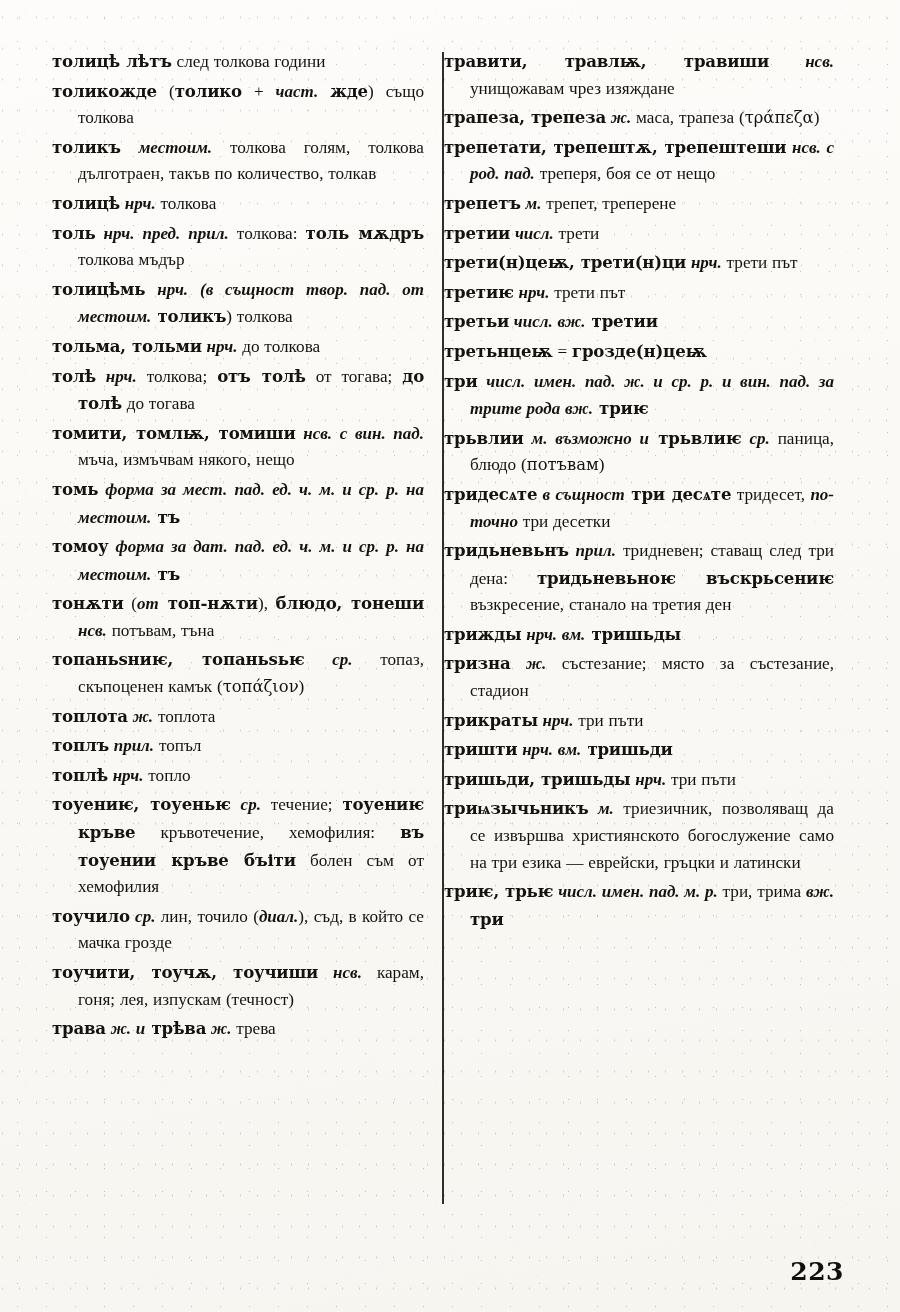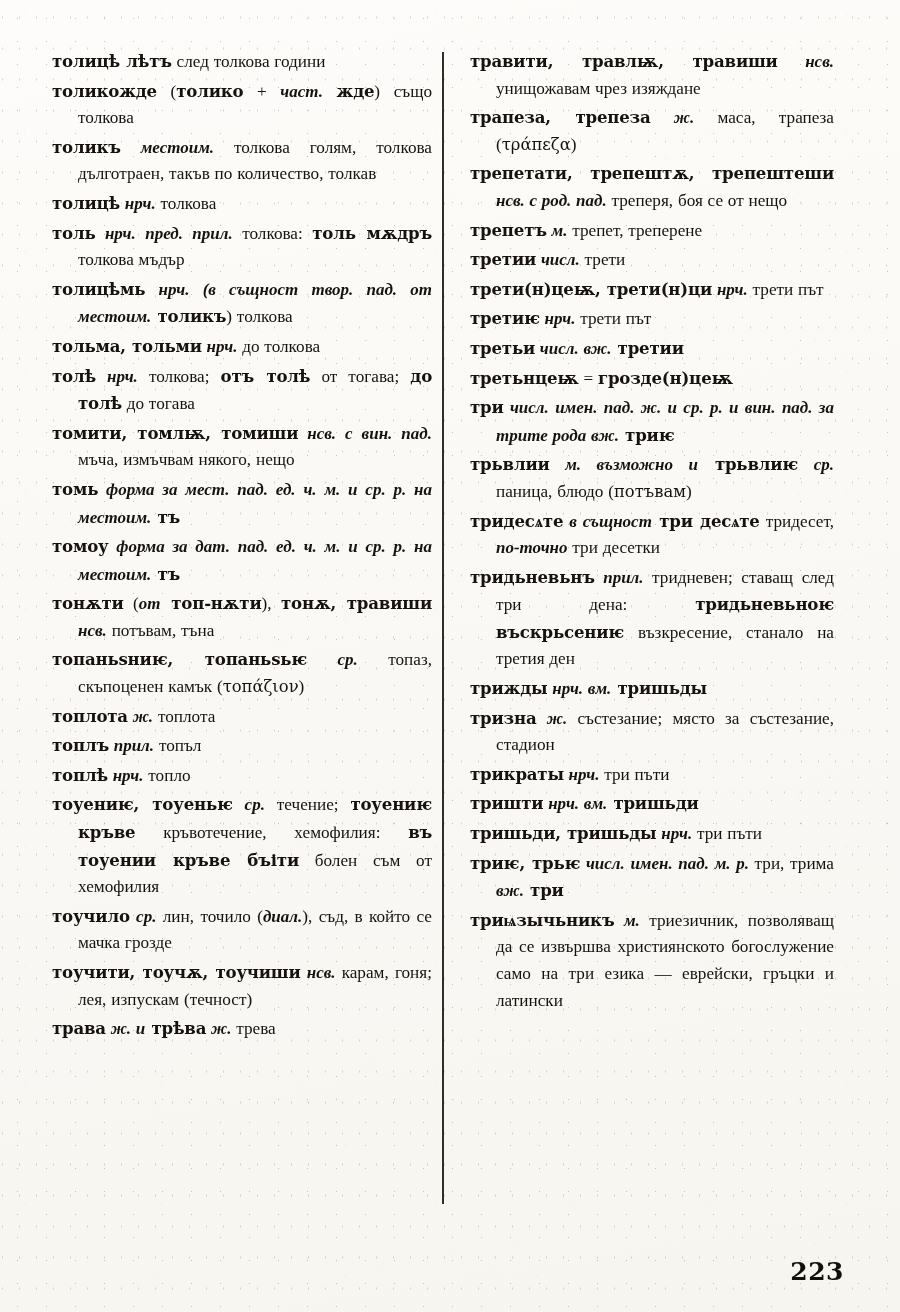--- a/index.html
+++ b/index.html
@@ -35,22 +35,22 @@
     position:absolute;
     left:52px;top:48px;
     width:800px;height:1160px;
     display:flex;
     gap:0;
   }
   .col{
     width:390px;
     box-sizing:border-box;
   }
-  .col-left{padding-right:10px;}
-  .col-right{padding-left:26px;}
+  .col-left{padding-right:18px;}
+  .col-right{}
   .divider{
     width:2px;
     background:#1b1713;
     margin:4px 0 0 0;
     height:1152px;
     flex:0 0 2px;
     opacity:.9;
   }
 
   .entry{
@@ -111,21 +111,21 @@
         <div class="entry"><span class="hw">толикожде</span><span class="gl"> (</span><span class="hw">толико</span><span class="gl"> + </span><span class="gr">част.</span><span class="gl"> </span><span class="hw">жде</span><span class="gl">) също толкова</span></div>
         <div class="entry"><span class="hw">толикъ</span><span class="gr"> местоим.</span><span class="gl"> толкова голям, толкова дълготраен, такъв по количество, толкав</span></div>
         <div class="entry"><span class="hw">толицѣ</span><span class="gr"> нрч.</span><span class="gl"> толкова</span></div>
         <div class="entry"><span class="hw">толь</span><span class="gr"> нрч. пред. прил.</span><span class="gl"> толкова: </span><span class="hw">толь мѫдръ</span><span class="gl"> толкова мъдър</span></div>
         <div class="entry"><span class="hw">толицѣмь</span><span class="gr"> нрч. (в същност твор. пад. от местоим.</span><span class="hw"> толикъ</span><span class="gl">) толкова</span></div>
         <div class="entry"><span class="hw">тольма, тольми</span><span class="gr"> нрч.</span><span class="gl"> до толкова</span></div>
         <div class="entry"><span class="hw">толѣ</span><span class="gr"> нрч.</span><span class="gl"> толкова; </span><span class="hw">отъ толѣ</span><span class="gl"> от тогава; </span><span class="hw">до толѣ</span><span class="gl"> до тогава</span></div>
         <div class="entry"><span class="hw">томити, томлѭ, томиши</span><span class="gr"> нсв. с вин. пад.</span><span class="gl"> мъча, измъчвам някого, нещо</span></div>
         <div class="entry"><span class="hw">томь</span><span class="gr"> форма за мест. пад. ед. ч. м. и ср. р. на местоим.</span><span class="hw"> тъ</span></div>
         <div class="entry"><span class="hw">томоу</span><span class="gr"> форма за дат. пад. ед. ч. м. и ср. р. на местоим.</span><span class="hw"> тъ</span></div>
-        <div class="entry"><span class="hw">тонѫти</span><span class="gl"> (</span><span class="gr">от</span><span class="hw"> топ-нѫти</span><span class="gl">), </span><span class="hw">тонѫ, травиши</span><span class="gr"> нсв.</span><span class="gl"> потъвам, тъна</span></div>
+        <div class="entry"><span class="hw">тонѫти</span><span class="gl"> (</span><span class="gr">от</span><span class="hw"> топ-нѫти</span><span class="gl">), </span><span class="hw">блюдо, тонеши</span><span class="gr"> нсв.</span><span class="gl"> потъвам, тъна</span></div>
         <div class="entry"><span class="hw">топаньѕниѥ, топаньѕьѥ</span><span class="gr"> ср.</span><span class="gl"> топаз, скъпоценен камък (</span><span class="gk">τοπάζιον</span><span class="gl">)</span></div>
         <div class="entry"><span class="hw">топлота</span><span class="gr"> ж.</span><span class="gl"> топлота</span></div>
         <div class="entry"><span class="hw">топлъ</span><span class="gr"> прил.</span><span class="gl"> топъл</span></div>
         <div class="entry"><span class="hw">топлѣ</span><span class="gr"> нрч.</span><span class="gl"> топло</span></div>
         <div class="entry"><span class="hw">тоуениѥ, тоуеньѥ</span><span class="gr"> ср.</span><span class="gl"> течение; </span><span class="hw">тоуениѥ кръве</span><span class="gl"> кръвотечение, хемофилия: </span><span class="hw">въ тоуении кръве бъіти</span><span class="gl"> болен съм от хемофилия</span></div>
         <div class="entry"><span class="hw">тоучило</span><span class="gr"> ср.</span><span class="gl"> лин, точило (</span><span class="gr">диал.</span><span class="gl">), съд, в който се мачка грозде</span></div>
         <div class="entry"><span class="hw">тоучити, тоучѫ, тоучиши</span><span class="gr"> нсв.</span><span class="gl"> карам, гоня; лея, изпускам (течност)</span></div>
         <div class="entry"><span class="hw">трава</span><span class="gr"> ж. и</span><span class="hw"> трѣва</span><span class="gr"> ж.</span><span class="gl"> трева</span></div>
       </div>
     <div class="divider"></div>
@@ -141,19 +141,19 @@
         <div class="entry"><span class="hw">третьнцеѭ</span><span class="gl"> = </span><span class="hw">грозде(н)цеѭ</span></div>
         <div class="entry"><span class="hw">три</span><span class="gr"> числ. имен. пад. ж. и ср. р. и вин. пад. за трите рода вж.</span><span class="hw"> триѥ</span></div>
         <div class="entry"><span class="hw">трьвлии</span><span class="gr"> м. възможно и</span><span class="hw"> трьвлиѥ</span><span class="gr"> ср.</span><span class="gl"> паница, блюдо (</span><span class="gk">потъвам</span><span class="gl">)</span></div>
         <div class="entry"><span class="hw">тридесѧте</span><span class="gr"> в същност</span><span class="hw"> три десѧте</span><span class="gl"> тридесет, </span><span class="gr">по-точно</span><span class="gl"> три десетки</span></div>
         <div class="entry"><span class="hw">тридьневьнъ</span><span class="gr"> прил.</span><span class="gl"> тридневен; ставащ след три дена: </span><span class="hw">тридьневьноѥ въскрьсениѥ</span><span class="gl"> възкресение, станало на третия ден</span></div>
         <div class="entry"><span class="hw">трижды</span><span class="gr"> нрч. вм.</span><span class="hw"> тришьды</span></div>
         <div class="entry"><span class="hw">тризна</span><span class="gr"> ж.</span><span class="gl"> състезание; място за състезание, стадион</span></div>
         <div class="entry"><span class="hw">трикраты</span><span class="gr"> нрч.</span><span class="gl"> три пъти</span></div>
         <div class="entry"><span class="hw">тришти</span><span class="gr"> нрч. вм.</span><span class="hw"> тришьди</span></div>
         <div class="entry"><span class="hw">тришьди, тришьды</span><span class="gr"> нрч.</span><span class="gl"> три пъти</span></div>
+        <div class="entry"><span class="hw">триѩзычьникъ</span><span class="gr"> м.</span><span class="gl"> триезичник, позволяващ да се извършва християнското богослужение само на три езика — еврейски, гръцки и латински</span></div>
         <div class="entry"><span class="hw">триѥ, трьѥ</span><span class="gr"> числ. имен. пад. м. р.</span><span class="gl"> три, трима </span><span class="gr">вж.</span><span class="hw"> три</span></div>
-        <div class="entry"><span class="hw">триѩзычьникъ</span><span class="gr"> м.</span><span class="gl"> триезичник, позволяващ да се извършва християнското богослужение само на три езика — еврейски, гръцки и латински</span></div>
       </div>
   </div>
 
   <div class="folio">223</div>
 </div>
 
 </body></html>

